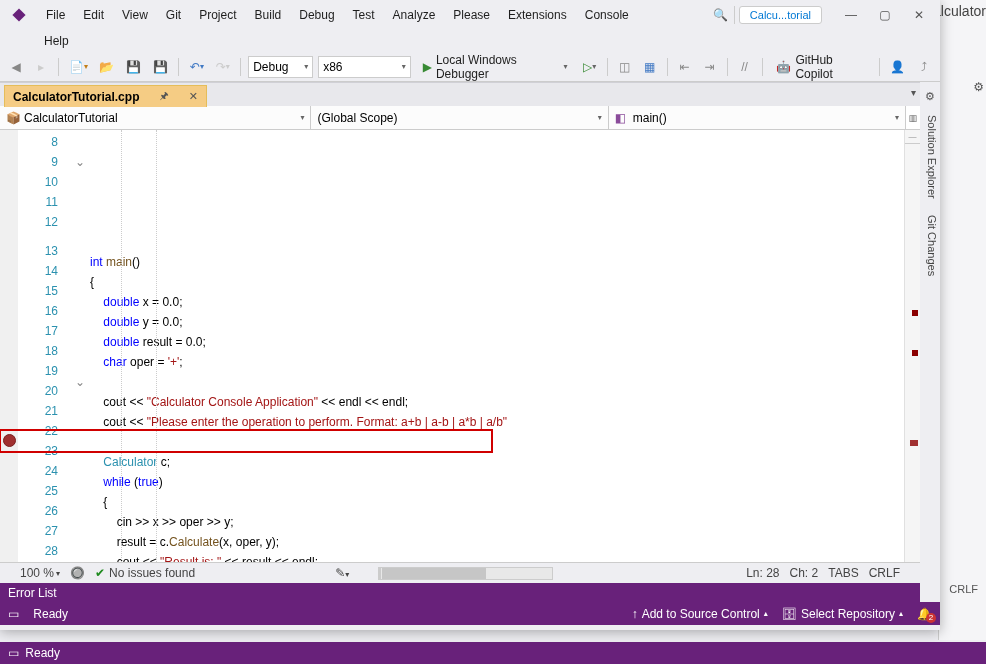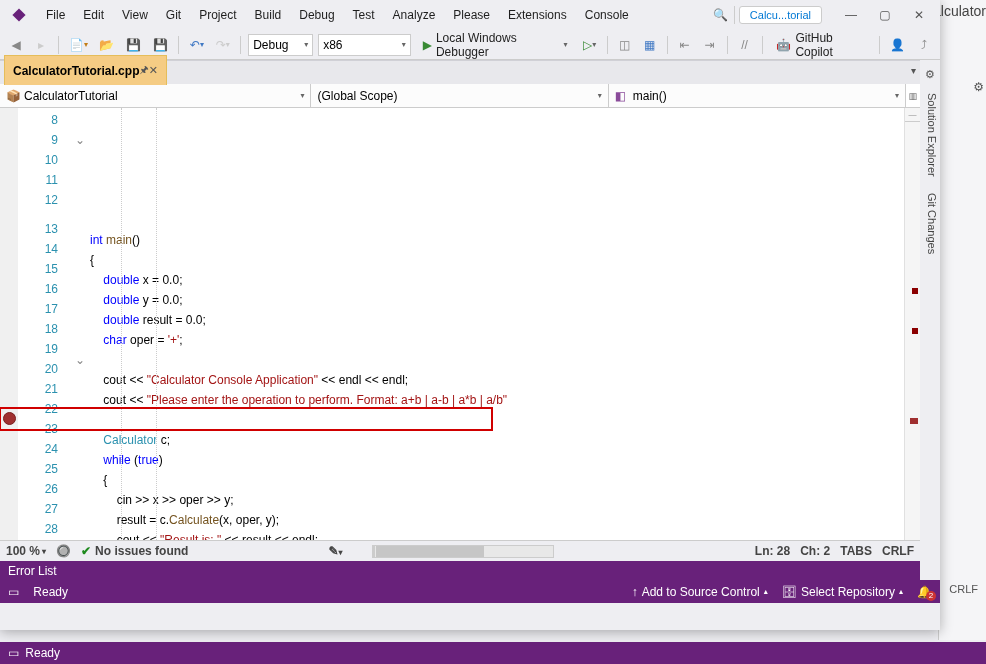--- a/index.html
+++ b/index.html
@@ -26,21 +26,21 @@
 .tb-btn { padding: 3px 4px; color: #333; display: flex; align-items: center; justify-content: center; min-width:20px; height:22px;}
 .tb-sep { width: 1px; height: 18px; background: #ccc; margin: 0 2px; }
 .tb-dd { display:flex; align-items:center; padding: 1px 4px; border: 1px solid #ccc; background: #fff; height: 22px; min-width: 60px; font-size:11px;}
 .tb-dd .arr { margin-left: auto; font-size:8px; color:#666;}
 .tb-debug-btn { display: flex; align-items: center; gap: 4px; padding: 2px 6px; color: #222; border:1px solid transparent;}
 .play-green { color: #388a34; }
 .play-outline { color: #388a34; }
 
 .doc-tabs { height: 24px; background: #eef; display: flex; align-items: flex-end; padding-left: 4px; background:#2d2d30; background:#e6e7e8; position:relative;}
 .doc-tabs { background: linear-gradient(#e8e8ec,#e8e8ec); border-top:1px solid #d0d0d6;}
-.doc-tab { background: #f5cc84; height: 30px; display: flex; align-items: center; padding: 0 8px; gap: 0; font-size: 11.5px; border:1px solid #e5bd5a; border-bottom:none; position:relative; top:1px;}
+.doc-tab { background: #f5cc84; height: 22px; display: flex; align-items: center; padding: 0 8px; gap: 20px; font-size: 11.5px; border:1px solid #e5bd5a; border-bottom:none; position:relative; top:1px;}
 .doc-tab .pin { font-size:10px; color:#555;}
 .doc-tab .x { color: #555; font-size: 11px; }
 .doc-tab-arrow { position:absolute; right:4px; top:4px; color:#555; font-size:10px;}
 
 .nav-bar { height: 24px; display: flex; border-bottom: 1px solid #ccc; background:#fff;}
 .nav-dd { flex: 1; display: flex; align-items: center; padding: 0 6px; border-right: 1px solid #ccc; background: #fcfcfc; font-size:11px;}
 .nav-dd .arr { margin-left: auto; font-size: 8px; color: #666; }
 .nav-icon { width:14px; height:14px; margin-right:4px; display:inline-flex;}
 
 .editor-wrap { flex: 1; display: flex; background: #fff; position: relative; overflow:hidden;}
@@ -60,21 +60,21 @@
 .bp-dot { width: 13px; height: 13px; background: #a03030; border-radius: 50%; margin: 4px auto 3px; border:1px solid #7a1f1f;}
 .highlight-box { position: absolute; border: 2px solid #d00000; height: 24px; }
 
 .overview-ruler { width: 16px; background: #f5f5f5; border-left: 1px solid #e0e0e0; position:relative;}
 .ov-mark { position:absolute; right:2px; width:6px; height:6px; background:#8b0000;}
 
 .sidepanels { width: 20px; background: #eeeef2; display:flex; flex-direction:column; padding-top:4px;}
 .side-tab { writing-mode: vertical-rl; padding: 8px 2px; font-size: 11px; color: #444; text-align:center; cursor:default;}
 .side-gear { text-align:center; padding:4px 0; color:#555; font-size:11px;}
 
-.status-editor { height: 21px; background: #eeeef2; border-top: 1px solid #ccc; display: flex; align-items: center; padding: 0 6px; gap: 10px; font-size: 11px; color: #444; font-weight: bold;}
+.status-editor { height: 21px; background: #eeeef2; border-top: 1px solid #ccc; display: flex; align-items: center; padding: 0 20px; gap: 10px; font-size: 11px; color: #444;}
 .status-editor .dd { display:flex; align-items:center; gap:2px;}
 .status-editor .arr { font-size:8px;}
 .status-editor .spacer { flex:1;}
 .chk { color:#1e8a1e;}
 .err-tab { height:19px; background:#eeeef2; padding:2px 8px; font-size:11px; color:#fff; background:#68217a; display:flex; align-items:center;}
 .err-tab { background:#68217a; }
 
 .statusbar { height: 23px; background: #68217a; color: #fff; display: flex; align-items: center; padding: 0 8px; gap: 14px; font-size: 11.5px; }
 .statusbar .spacer { flex: 1; }
 .sb-item { display: flex; align-items: center; gap: 4px; }
@@ -117,20 +117,23 @@
     <div class="title-spacer"></div>
     <div class="title-search">🔍</div>
     <div style="width:1px;height:18px;background:#ccc;"></div>
     <div class="title-pill">Calcu...torial</div>
     <div class="caption-btns">
       <div class="caption-btn">—</div>
       <div class="caption-btn">▢</div>
       <div class="caption-btn caption-close">✕</div>
     </div>
   </div>
+  <div class="menubar-row2">
+    <div class="menu-item" style="display:inline-block">Help</div>
+  </div>
 
   <div class="toolbar">
     <div class="tb-btn" style="color:#888">◀</div>
     <div class="tb-btn" style="color:#ccc">▸</div>
     <div class="tb-sep"></div>
     <div class="tb-btn" style="color:#c27e17">📄<span style="font-size:8px;">▾</span></div>
     <div class="tb-btn" style="color:#c27e17">📂</div>
     <div class="tb-btn" style="color:#4179c4">💾</div>
     <div class="tb-btn" style="color:#4179c4">💾</div>
     <div class="tb-sep"></div>

